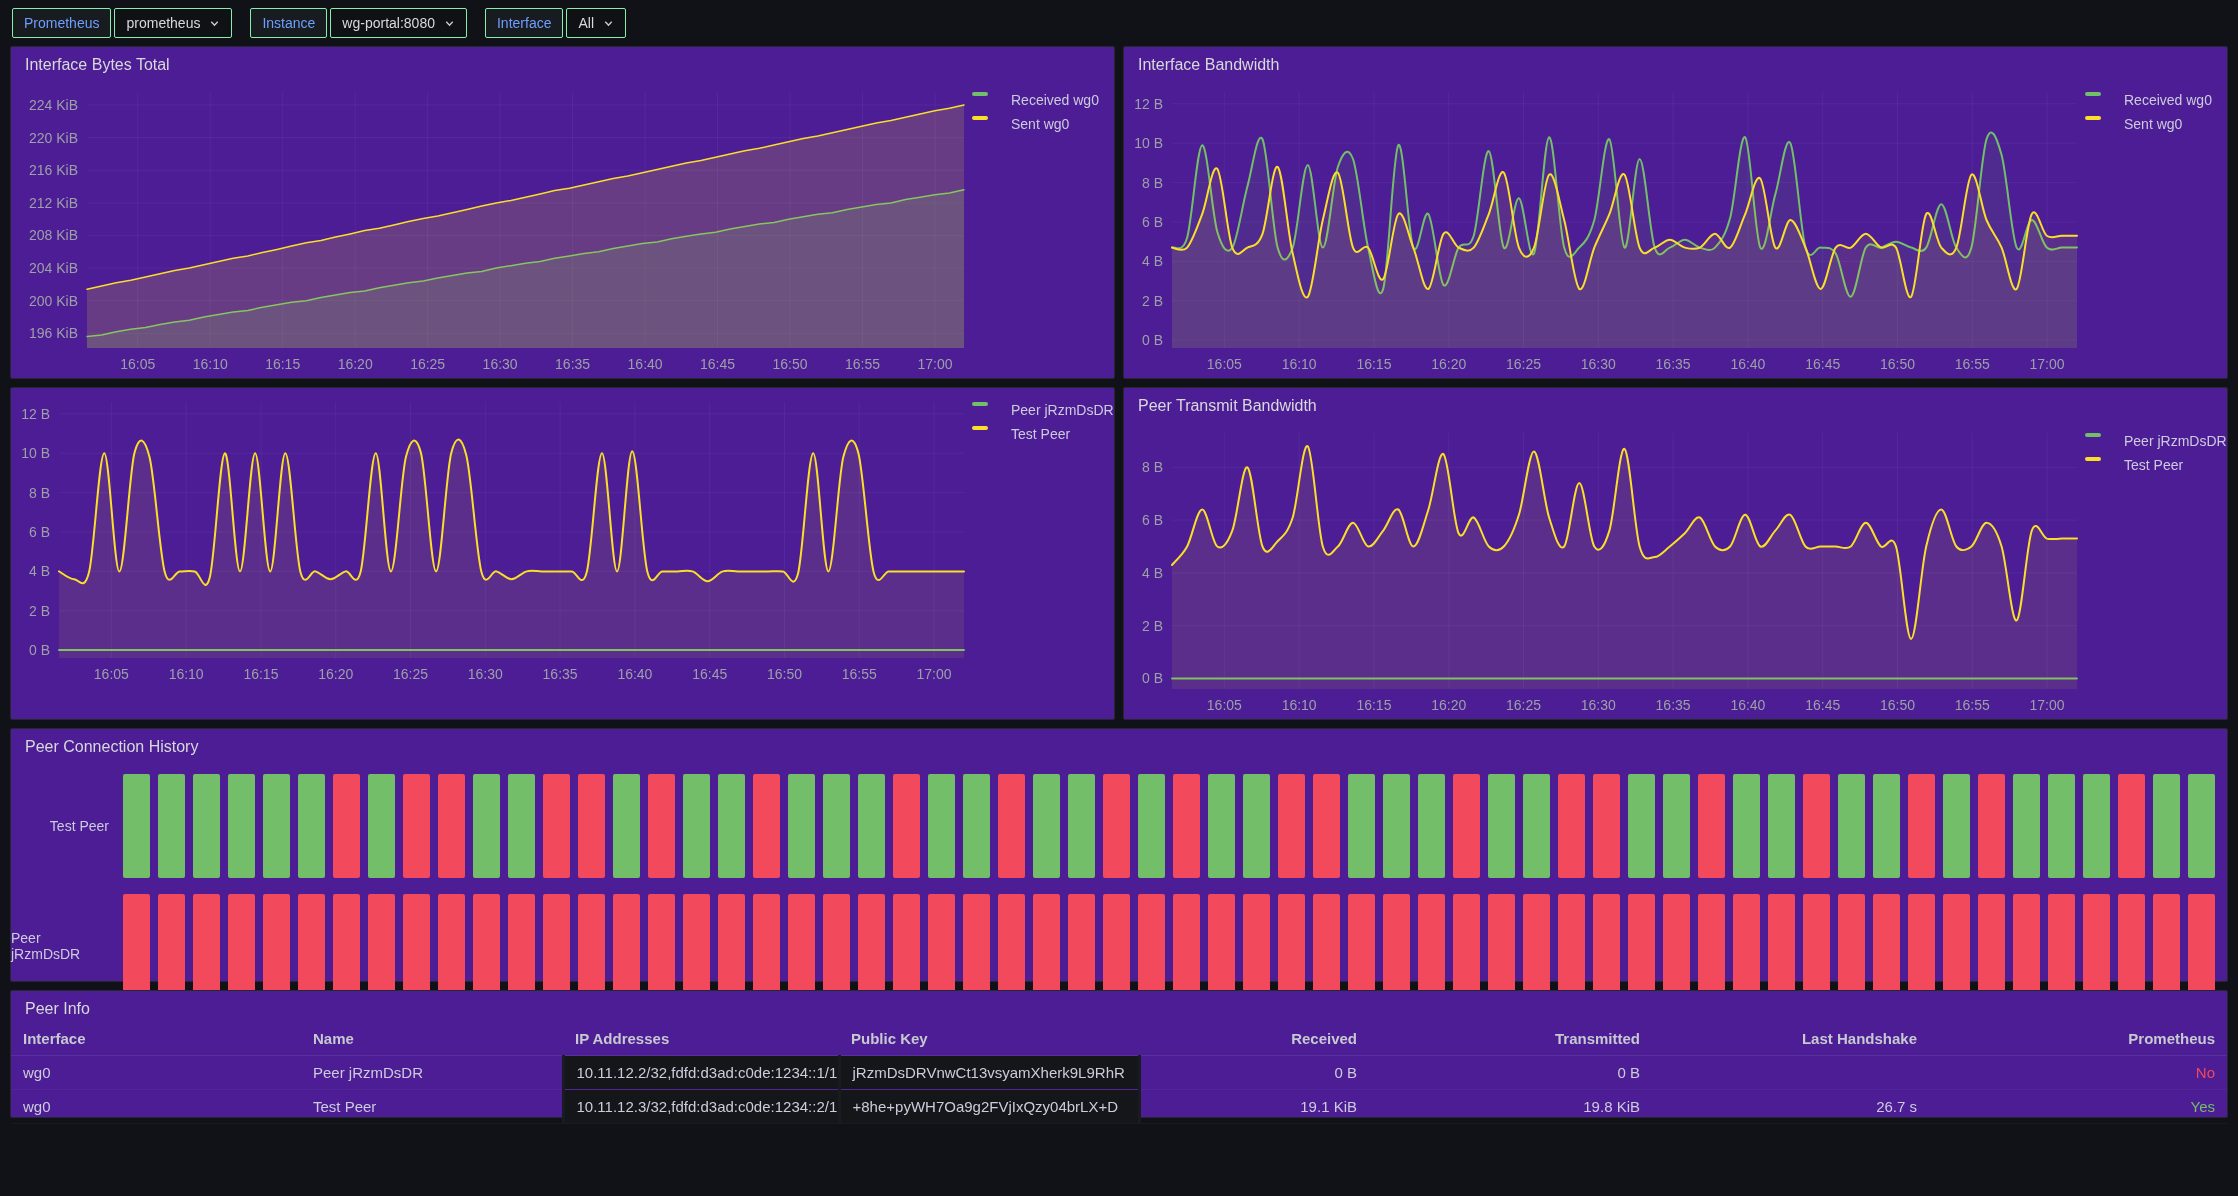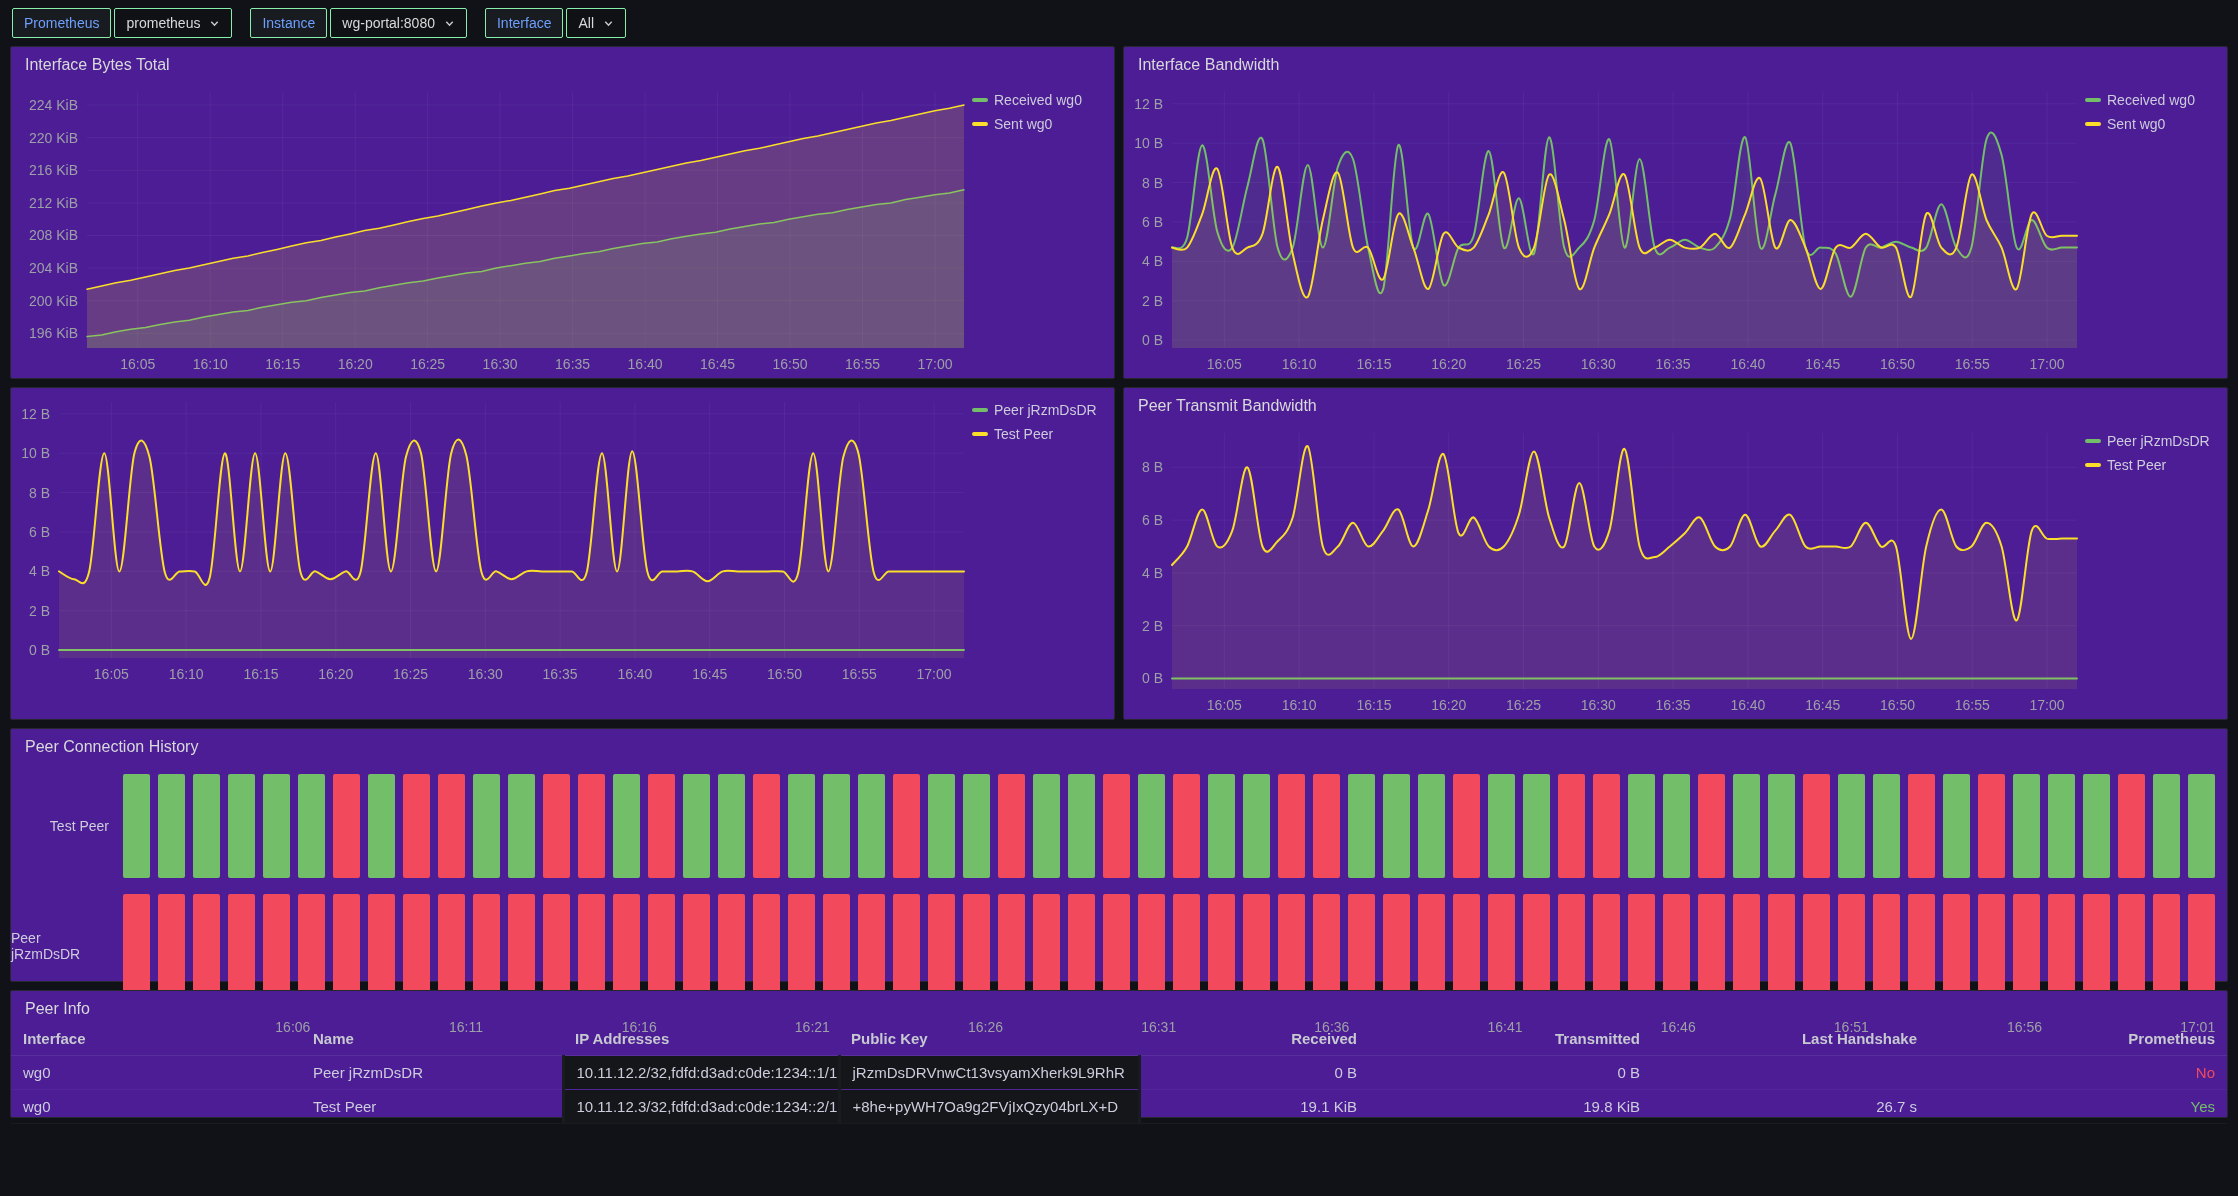--- a/index.html
+++ b/index.html
@@ -29,21 +29,21 @@
     background:#4c1d95;border:1px solid #25282d;border-radius:2px;
     display:flex;flex-direction:column;min-width:0;
   }
   .row .panel{flex:1}
   .panel-header{padding:9px 14px 4px;font-size:16px;font-weight:500;color:#d8d9da;flex:0 0 auto;cursor:pointer}
 
   
   .chart-wrap{flex:1;display:flex;min-height:0}
   .chart-area{flex:1;min-width:0;position:relative}
   .legend{width:142px;flex:0 0 auto;padding:14px 8px 0 0;display:flex;flex-direction:column;gap:8px;font-size:14px;color:#ccccdc}
-  .legend-item{display:flex;align-items:center;gap:6px;cursor:pointer;white-space:nowrap}
+  .legend-item{display:flex;align-items:flex-start;gap:23px;cursor:pointer;white-space:nowrap}
   .swatch{width:16px;height:4px;border-radius:2px;flex:0 0 auto}
 
   
   .panel-history{height:254px}
   .history-body{flex:1;display:flex;flex-direction:column;gap:16px;padding-top:14px}
   .hist-row{display:flex;height:104px;flex:0 0 auto}
   .hist-label{width:112px;flex:0 0 auto;display:flex;align-items:center;justify-content:flex-end;padding-right:14px;font-size:14px;color:#ccccdc}
   .hist-bars{flex:1;display:flex;gap:8px;margin-right:12px}
   .hbar{flex:1;border-radius:2px}
   .hbar.ok{background:var(--green)}
@@ -460,34 +460,20 @@
             <div class="hbar fail"></div>
             <div class="hbar fail"></div>
             <div class="hbar fail"></div>
             <div class="hbar fail"></div>
             <div class="hbar fail"></div>
             <div class="hbar fail"></div>
             <div class="hbar fail"></div>
             <div class="hbar fail"></div>
           </div>
       </div>
-      <div class="hist-axis">
-          <span style="left: 7.5%;">16:06</span>
-          <span style="left: 15.8333%;">16:11</span>
-          <span style="left: 24.1667%;">16:16</span>
-          <span style="left: 32.5%;">16:21</span>
-          <span style="left: 40.8333%;">16:26</span>
-          <span style="left: 49.1667%;">16:31</span>
-          <span style="left: 57.5%;">16:36</span>
-          <span style="left: 65.8333%;">16:41</span>
-          <span style="left: 74.1667%;">16:46</span>
-          <span style="left: 82.5%;">16:51</span>
-          <span style="left: 90.8333%;">16:56</span>
-          <span style="left: 99.1667%;">17:01</span>
-        </div>
     </div>
   </section>
 
   <section class="panel panel-table">
     <header class="panel-header">Peer Info</header>
     <table>
       <colgroup>
         <col style="width:290px">
           <col style="width:262px">
           <col style="width:276px">

